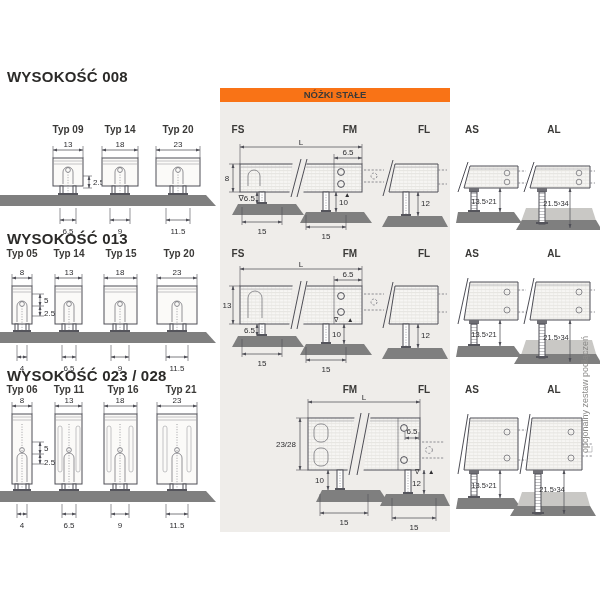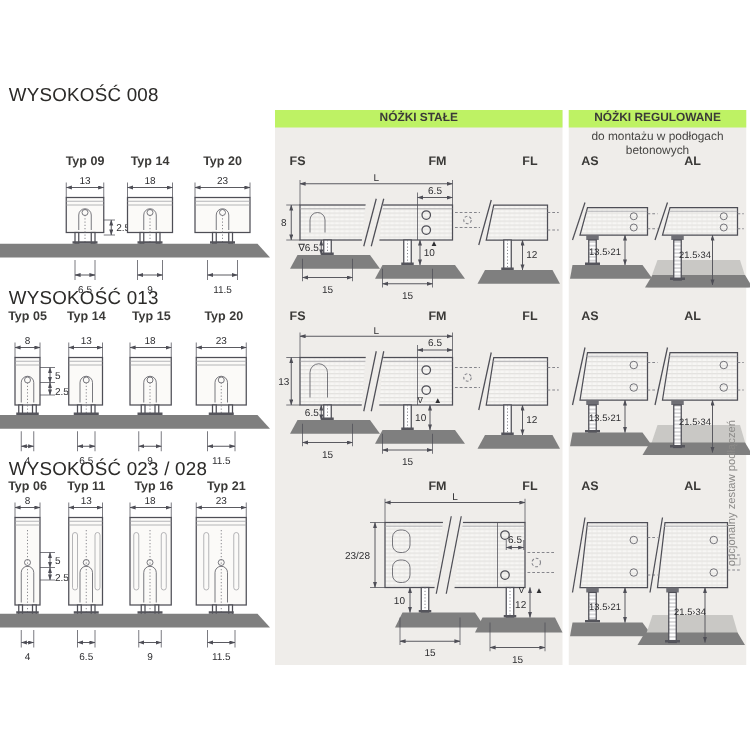--- a/index.html
+++ b/index.html
@@ -1,20 +1,20 @@
 <!DOCTYPE html>
 <html><head>
 <meta charset="utf-8">
 <style>
   html,body{margin:0;padding:0;background:#fff;}
   #page{position:relative;width:600px;height:600px;background:#ffffff;overflow:hidden;
         font-family:"Liberation Sans",sans-serif;}
-  .h1{position:absolute;font-weight:normal;font-size:15px;color:#2b2a28;letter-spacing:.2px;white-space:nowrap;}
+  .h1{position:absolute;font-weight:bold;font-size:15px;color:#2b2a28;letter-spacing:.2px;white-space:nowrap;}
   .panel{position:absolute;top:88px;height:444px;background:#efedea;}
-  .band{position:absolute;top:0;left:0;right:0;height:14px;background:#bef264;
+  .band{position:absolute;top:0;left:0;right:0;height:14px;background:#f97316;
         font-weight:bold;font-size:9.5px;color:#3b3a38;text-align:center;line-height:14px;}
   .sub{position:absolute;left:0;right:0;text-align:center;font-size:9.5px;color:#454442;line-height:11px;}
   .lbl{position:absolute;width:56px;text-align:center;font-weight:bold;font-size:10px;color:#3a3937;white-space:nowrap;}
   .note-v{position:absolute;left:521px;top:382px;width:130px;height:12px;
           transform:rotate(-90deg);transform-origin:center;font-size:9px;color:#8b8a88;white-space:nowrap;}
   svg{position:absolute;overflow:visible;}
   svg text{font-family:"Liberation Sans",sans-serif;font-size:8px;fill:#2e2e31;}
   svg .sy{font-size:6.5px;}
   .ln{stroke:#4e4e56;stroke-width:1;fill:none;}
   .lt{stroke:#4e4e56;stroke-width:.6;fill:none;}
@@ -53,25 +53,20 @@
       </pattern>
     </defs>
   </svg>
 
   <div class="h1" style="left:7px;top:68px">WYSOKOŚĆ 008</div>
   <div class="h1" style="left:7px;top:230px">WYSOKOŚĆ 013</div>
   <div class="h1" style="left:7px;top:367px">WYSOKOŚĆ 023 / 028</div>
 
   <div class="panel" style="left:220px;width:230px">
     <div class="band">NÓŻKI STAŁE</div>
-  </div>
-  <div class="panel" style="left:455px;width:142px">
-    <div class="band">NÓŻKI REGULOWANE</div>
-    <div class="sub" style="top:16px">do montażu w podłogach</div>
-    <div class="sub" style="top:27px">betonowych</div>
   </div>
 
   <div class="lbl" style="left:40px;top:124px">Typ 09</div>
   <div class="lbl" style="left:92px;top:124px">Typ 14</div>
   <div class="lbl" style="left:150px;top:124px">Typ 20</div>
   <div class="lbl" style="left:210px;top:124px">FS</div>
   <div class="lbl" style="left:322px;top:124px">FM</div>
   <div class="lbl" style="left:396px;top:124px">FL</div>
   <div class="lbl" style="left:444px;top:124px">AS</div>
   <div class="lbl" style="left:526px;top:124px">AL</div>

